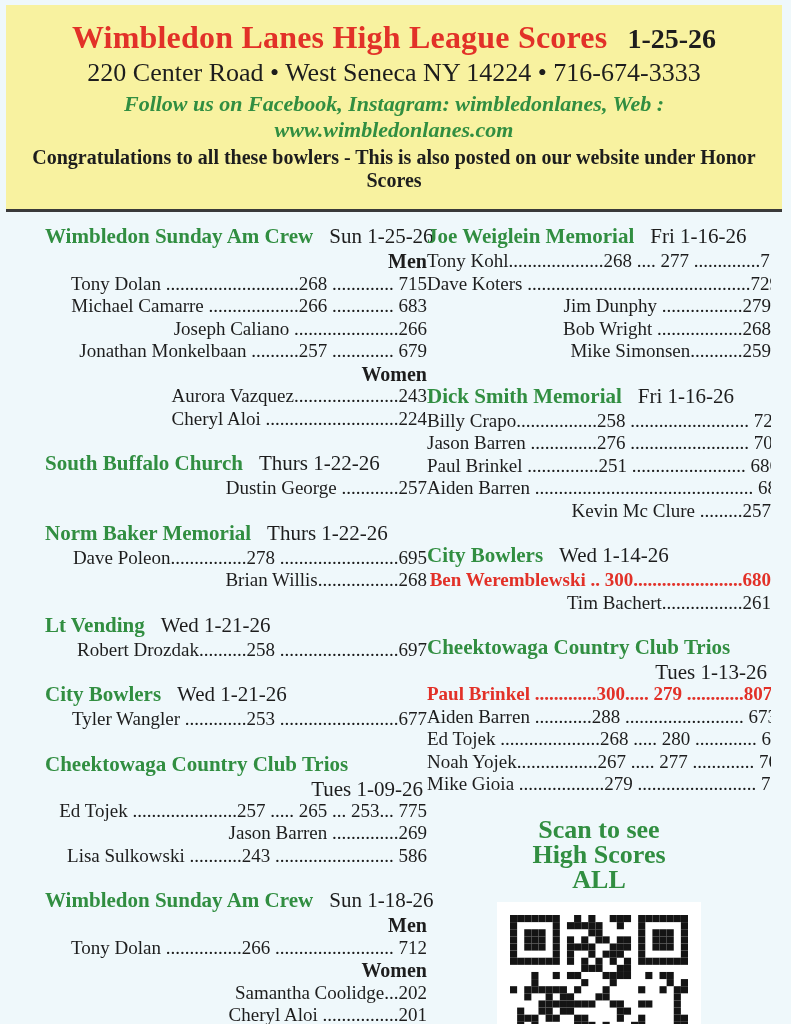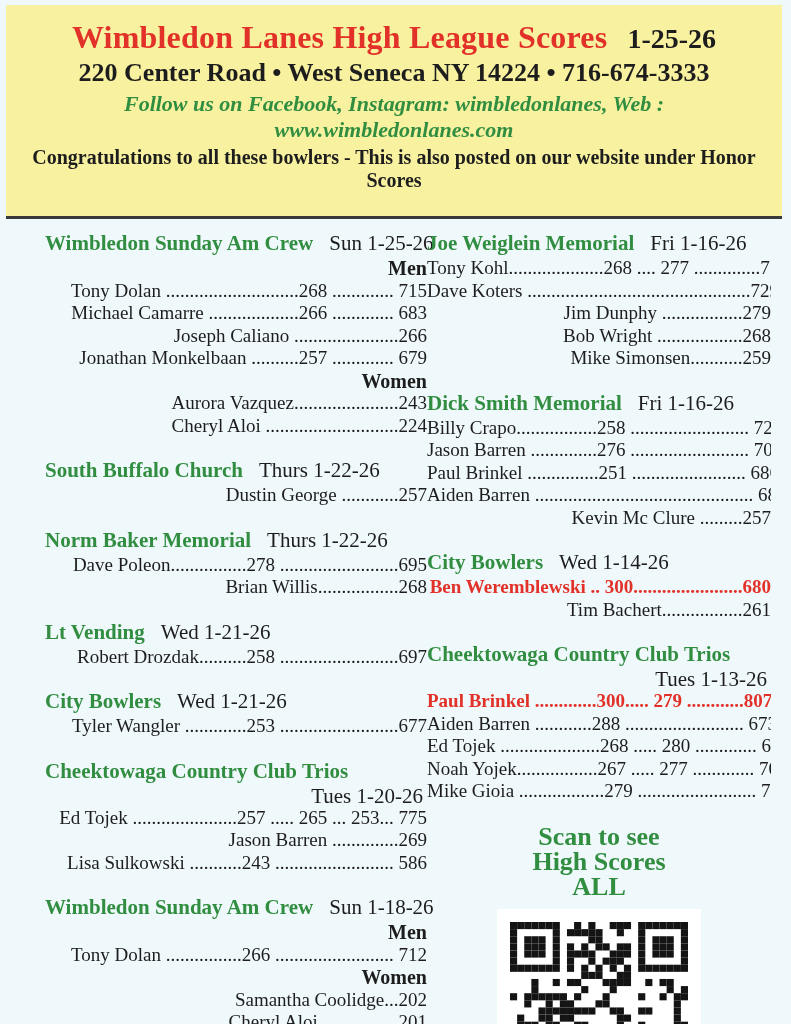--- a/index.html
+++ b/index.html
@@ -18,37 +18,37 @@
     font-family:"Liberation Serif",serif;
     color:var(--ink);
     overflow:hidden;
   }
   
   .masthead{
     margin:5px 9px 0 6px;
     background:var(--yellow);
     border-bottom:3px solid #3a3a3a;
     text-align:center;
-    padding:14px 6px 24px 6px;
+    padding:14px 6px 17px 6px;
   }
   .title-line{white-space:nowrap;}
   .main-title{
     color:var(--red);
     font-weight:700;
     font-size:32px;
     letter-spacing:.2px;
   }
   .title-date{
     color:var(--ink);
     font-weight:700;
     font-size:28px;
     margin-left:16px;
   }
   .address{
-    font-weight:700;
+    font-weight:400;
     font-size:26px;
     margin-top:2px;
   }
   .social{
     color:var(--green);
     font-weight:700;
     font-style:italic;
     font-size:22px;
     margin-top:3px;
   }
@@ -145,21 +145,21 @@
       <section class="league">
         <div class="league-head"><span class="league-title">Lt Vending</span><span class="league-date">Wed 1-21-26</span></div>
         <div class="row normal">Robert Drozdak..........258 .........................697</div>
       </section>
       <section class="league">
         <div class="league-head"><span class="league-title">City Bowlers</span><span class="league-date">Wed 1-21-26</span></div>
         <div class="row normal">Tyler Wangler .............253 .........................677</div>
       </section>
       <section class="league">
         <div class="league-head"><span class="league-title">Cheektowaga Country Club Trios</span></div>
-        <div class="league-date-below">Tues 1-20-26</div>
+        <div class="league-date-below">Tues 1-09-26</div>
         <div class="row normal">Ed Tojek ......................257 ..... 265 ... 253... 775</div>
         <div class="row normal">Jason Barren ..............269</div>
         <div class="row normal">Lisa Sulkowski ...........243 ......................... 586</div>
       </section>
       <section class="league">
         <div class="league-head"><span class="league-title">Wimbledon Sunday Am Crew</span><span class="league-date">Sun 1-18-26</span></div>
         <div class="row bold">Men</div>
         <div class="row normal">Tony Dolan ................266 ......................... 712</div>
         <div class="row bold">Women</div>
         <div class="row normal">Samantha Coolidge...202</div>

